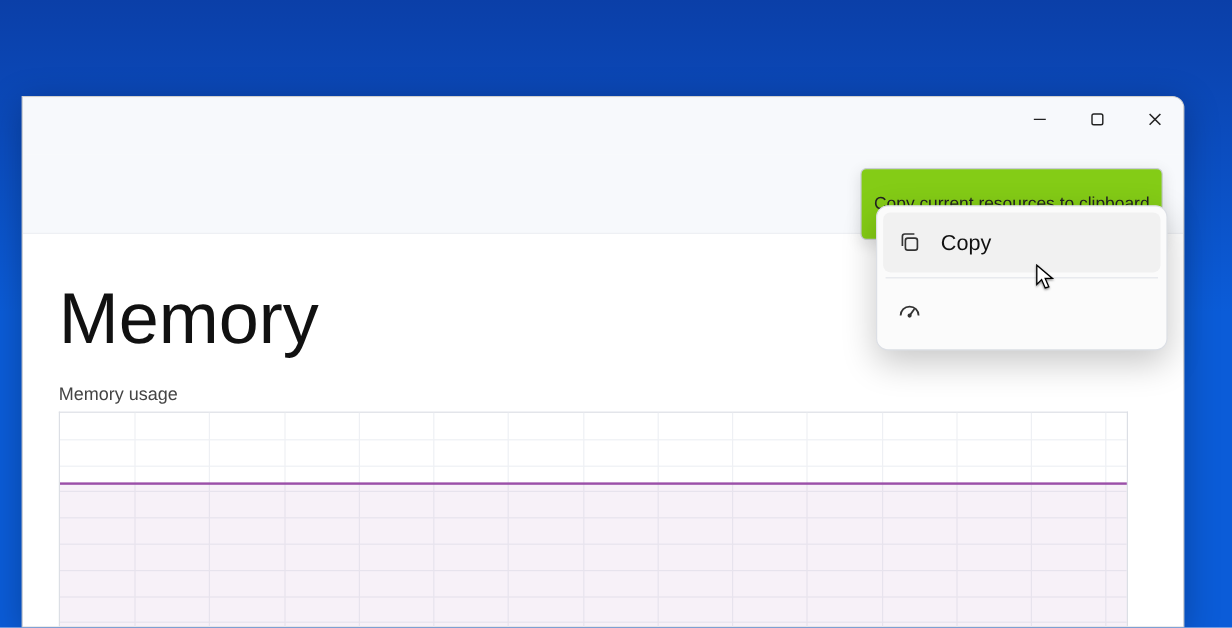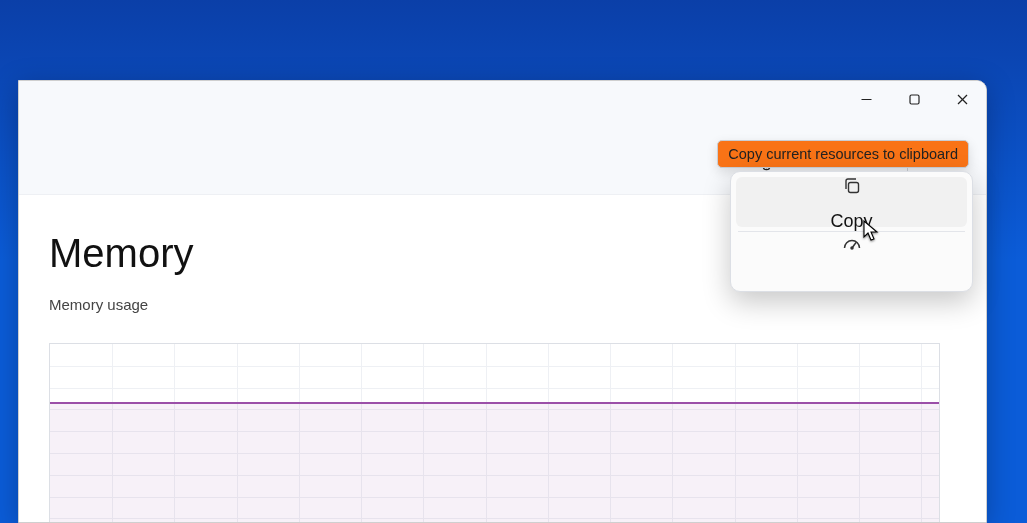--- a/index.html
+++ b/index.html
@@ -18,48 +18,48 @@
     .toolbar {
       height:66px; background:#f7f9fc; display:flex; justify-content:flex-end; align-items:center;
       padding:0 28px; gap:22px; border-bottom:1px solid #eef0f4;
     }
     .run-task { display:flex; align-items:center; gap:10px; color:#222; font-size:17px; }
     .vsep { width:1px; height:22px; background:#cfd4da; }
     .more { display:flex; align-items:center; justify-content:center; width:28px; height:28px; }
     .more span { display:flex; gap:3px; }
     .more i { width:4px; height:4px; border-radius:50%; background:#222; display:block; }
     .content { flex:1; position:relative; background:#fff; padding:36px 0 0 30px; }
-    .page-title { font-size:40px; font-weight:400; color:#111; letter-spacing:0; }
+    .page-title { font-size:60px; font-weight:400; color:#111; letter-spacing:0; }
     .chart-label { margin-top:20px; font-size:15px; color:#444; }
     .chart {
       position:absolute; left:30px; right:46px; top:148px; bottom:-40px;
       border:1px solid #dcdfe5; border-bottom:none;
     }
     .grid { position:absolute; inset:0; }
     .gl-h { position:absolute; left:0; right:0; height:1px; background:#eef0f4; }
     .gl-v { position:absolute; top:0; bottom:0; width:1px; background:#eef0f4; }
     .plot { position:absolute; left:0; right:0; top:58px; bottom:0; border-top:2px solid #9b4fa8; background:rgba(155,79,168,.08); }
     
     .menu {
       position:absolute; right:54px; top:171px; width:243px;
       background:#fbfbfb; border:1px solid #dcdfe5; border-radius:10px;
       padding:5px; box-shadow:0 10px 28px rgba(0,0,0,.22);
     }
     .menu-item {
       display:flex; align-items:center; gap:16px; height:50px;
-      padding:0 12px; border-radius:6px; font-size:18px; color:#111;flex-direction:column;
+      padding:0 12px; border-radius:6px; font-size:18px; color:#111;
     }
     .menu-item.hover { background:#f1f1f1; }
     .menu-sep { height:1px; background:#e3e5ea; margin:4px 2px; }
     .mi-icon { width:20px; height:20px; display:flex; align-items:center; justify-content:center; color:#333; }
     
     .tooltip {
       position:absolute; right:58px; top:140px;
-      background:#f97316; border:1px solid #c9cdd4; border-radius:5px;
-      padding:5px 10px; font-size:14.5px; color:#222;
+      background:#84cc16; border:1px solid #c9cdd4; border-radius:5px;
+      padding:21px 10px; font-size:14.5px; color:#222;
       box-shadow:0 4px 12px rgba(0,0,0,.12); white-space:nowrap;
     }
     
     .cursor { position:absolute; right:146px; top:220px; width:18px; height:24px; pointer-events:none; }
     .cursor svg { filter:drop-shadow(0 1px 1px rgba(0,0,0,.5)); }
   </style>
 </head>
 <body>
 
 <div class="window">

